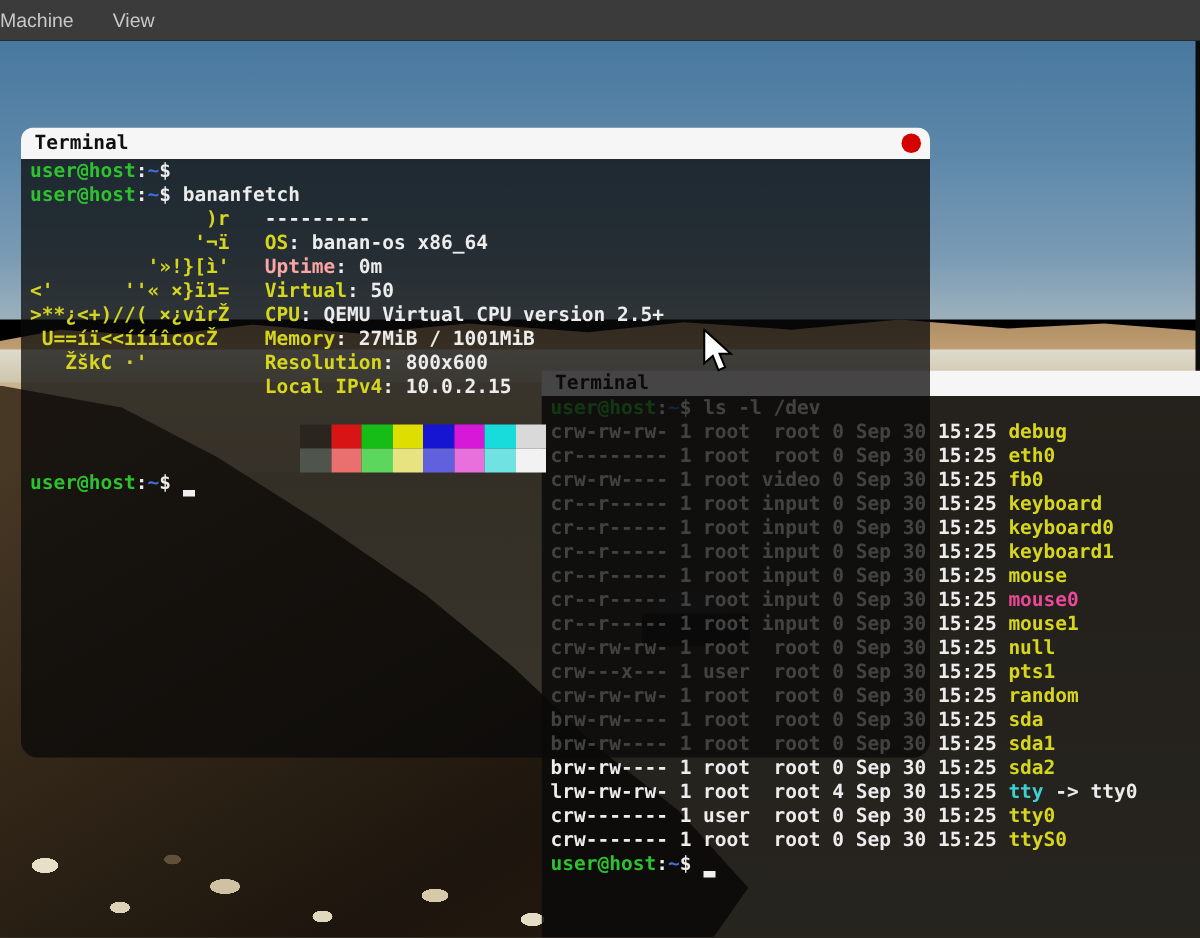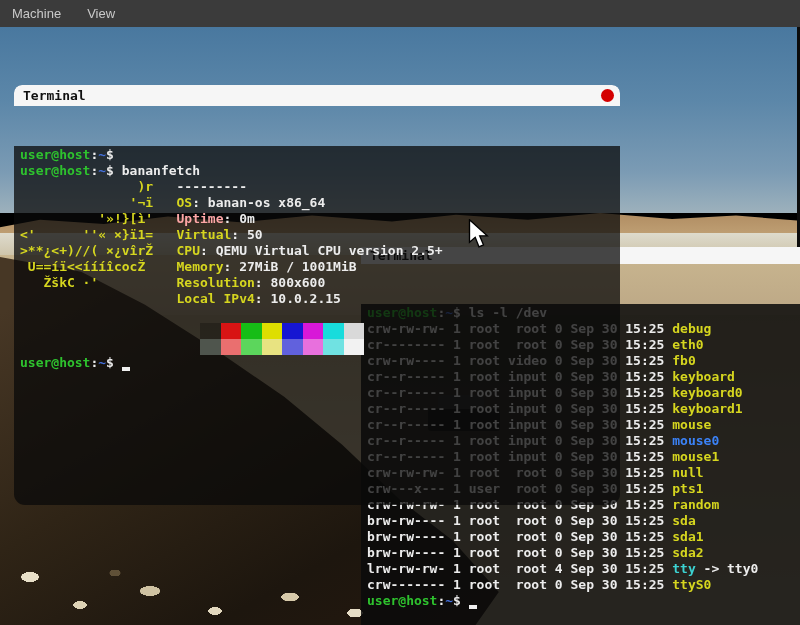--- a/index.html
+++ b/index.html
@@ -1,20 +1,20 @@
 <!DOCTYPE html>
 <html><head>
 <meta charset="utf-8">
 <style>
   html,body{margin:0;padding:0;background:#000;}
   .screen{position:relative;width:800px;height:625px;overflow:hidden;
           font-family:"DejaVu Sans Mono","Liberation Mono",monospace;}
   
   .menubar{position:absolute;left:0;top:0;width:800px;height:27px;background:#3b3b3b;
-           z-index:20;display:flex;align-items:center;gap:26px;padding-left:12px;box-sizing:border-box;}
+           z-index:20;display:flex;align-items:center;gap:26px;box-sizing:border-box;}
   .menu-item{color:#c9c9c9;font-family:"Liberation Sans",sans-serif;font-size:13px;cursor:default;}
   
   .wallpaper{position:absolute;left:0;top:27px;width:800px;height:598px;z-index:0;overflow:hidden;}
   .wp{position:absolute;}
   .sky{left:0;top:0;width:800px;height:186px;
        background:linear-gradient(180deg,#49789f 0%,#5c87a9 40%,#7b9bb4 78%,#9db1bc 100%);}
   .dunes{left:0;top:176px;width:800px;height:42px;
        background:linear-gradient(180deg,#a9845a,#c6a87c);
        clip-path:polygon(0 58%,5% 40%,13% 50%,21% 32%,30% 46%,39% 30%,49% 44%,57% 28%,66% 40%,75% 24%,84% 38%,92% 30%,100% 42%,100% 100%,0 100%);}
   .chalk{left:0;top:206px;width:800px;height:24px;
@@ -47,21 +47,21 @@
   .truck-top{left:438px;top:368px;width:46px;height:16px;background:#c8c6bd;border-radius:3px;}
   .edge-strip{right:0;top:0;width:3px;height:222px;background:#0c0c0c;}
   
   .window{position:absolute;box-sizing:border-box;}
   #term-front{left:14px;top:85px;width:606px;height:420px;z-index:10;border-radius:8px 8px 11px 11px;overflow:hidden;}
   #term-back{left:361px;top:247px;width:439px;height:378px;z-index:5;overflow:hidden;}
   .titlebar{position:relative;background:#f6f6f6;color:#101010;font-weight:bold;font-size:13px;}
   #term-front .titlebar{height:21px;line-height:21px;padding-left:9px;border-radius:8px 8px 0 0;}
   #term-back  .titlebar{height:17px;line-height:17px;padding-left:9px;}
   .close-btn{position:absolute;right:6px;top:4px;width:13px;height:13px;border-radius:50%;background:#d40000;}
-  .tcontent{position:relative;padding:1px 11px 0 6px;font-size:13px;font-weight:bold;margin-top:40px;}
+  .tcontent{position:relative;padding:1px 11px 0 6px;font-size:13px;font-weight:bold;}
   #term-front .tcontent{background:rgba(10,10,10,0.75);height:399px;}
   #term-back  .tcontent{background:rgba(10,10,10,0.86);height:360px;}
   .tline{white-space:pre;height:16px;line-height:16px;}
   .prow{display:flex;margin-left:180px;}
   .pcell{width:20.5px;height:16px;flex:none;}
   .cursor-block{display:inline-block;width:8px;height:14px;vertical-align:bottom;
       background:linear-gradient(to top,#efefef 4px,transparent 4px);}
   
   .mouse-cursor{position:absolute;left:468px;top:219px;z-index:50;}
 </style>
@@ -94,29 +94,30 @@
     </div>
     <div class="tcontent">
         <div class="tline"><span style="color: rgb(46, 194, 46);">user@host</span><span style="color: rgb(236, 236, 236);">:</span><span style="color: rgb(68, 113, 222);">~</span><span style="color: rgb(236, 236, 236);">$ </span><span style="color: rgb(236, 236, 236);">ls -l /dev</span></div>
         <div class="tline"><span style="color: rgb(236, 236, 236);">crw-rw-rw- 1 root  root 0 Sep 30 15:25 </span><span style="color: rgb(214, 214, 31);">debug</span></div>
         <div class="tline"><span style="color: rgb(236, 236, 236);">cr-------- 1 root  root 0 Sep 30 15:25 </span><span style="color: rgb(214, 214, 31);">eth0</span></div>
         <div class="tline"><span style="color: rgb(236, 236, 236);">crw-rw---- 1 root video 0 Sep 30 15:25 </span><span style="color: rgb(214, 214, 31);">fb0</span></div>
         <div class="tline"><span style="color: rgb(236, 236, 236);">cr--r----- 1 root input 0 Sep 30 15:25 </span><span style="color: rgb(214, 214, 31);">keyboard</span></div>
         <div class="tline"><span style="color: rgb(236, 236, 236);">cr--r----- 1 root input 0 Sep 30 15:25 </span><span style="color: rgb(214, 214, 31);">keyboard0</span></div>
         <div class="tline"><span style="color: rgb(236, 236, 236);">cr--r----- 1 root input 0 Sep 30 15:25 </span><span style="color: rgb(214, 214, 31);">keyboard1</span></div>
         <div class="tline"><span style="color: rgb(236, 236, 236);">cr--r----- 1 root input 0 Sep 30 15:25 </span><span style="color: rgb(214, 214, 31);">mouse</span></div>
-        <div class="tline"><span style="color: rgb(236, 236, 236);">cr--r----- 1 root input 0 Sep 30 15:25 </span><span style="color: #3b82f6;">mouse0</span></div>
+        <div class="tline"><span style="color: rgb(236, 236, 236);">cr--r----- 1 root input 0 Sep 30 15:25 </span><span style="color: #ec4899;">mouse0</span></div>
         <div class="tline"><span style="color: rgb(236, 236, 236);">cr--r----- 1 root input 0 Sep 30 15:25 </span><span style="color: rgb(214, 214, 31);">mouse1</span></div>
         <div class="tline"><span style="color: rgb(236, 236, 236);">crw-rw-rw- 1 root  root 0 Sep 30 15:25 </span><span style="color: rgb(214, 214, 31);">null</span></div>
         <div class="tline"><span style="color: rgb(236, 236, 236);">crw---x--- 1 user  root 0 Sep 30 15:25 </span><span style="color: rgb(214, 214, 31);">pts1</span></div>
         <div class="tline"><span style="color: rgb(236, 236, 236);">crw-rw-rw- 1 root  root 0 Sep 30 15:25 </span><span style="color: rgb(214, 214, 31);">random</span></div>
         <div class="tline"><span style="color: rgb(236, 236, 236);">brw-rw---- 1 root  root 0 Sep 30 15:25 </span><span style="color: rgb(214, 214, 31);">sda</span></div>
         <div class="tline"><span style="color: rgb(236, 236, 236);">brw-rw---- 1 root  root 0 Sep 30 15:25 </span><span style="color: rgb(214, 214, 31);">sda1</span></div>
         <div class="tline"><span style="color: rgb(236, 236, 236);">brw-rw---- 1 root  root 0 Sep 30 15:25 </span><span style="color: rgb(214, 214, 31);">sda2</span></div>
         <div class="tline"><span style="color: rgb(236, 236, 236);">lrw-rw-rw- 1 root  root 4 Sep 30 15:25 </span><span style="color: rgb(60, 210, 210);">tty</span><span style="color: rgb(236, 236, 236);"> -&gt; tty0</span></div>
+        <div class="tline"><span style="color: rgb(236, 236, 236);">crw------- 1 user  root 0 Sep 30 15:25 </span><span style="color: rgb(214, 214, 31);">tty0</span></div>
         <div class="tline"><span style="color: rgb(236, 236, 236);">crw------- 1 root  root 0 Sep 30 15:25 </span><span style="color: rgb(214, 214, 31);">ttyS0</span></div>
         <div class="tline"><span style="color: rgb(46, 194, 46);">user@host</span><span style="color: rgb(236, 236, 236);">:</span><span style="color: rgb(68, 113, 222);">~</span><span style="color: rgb(236, 236, 236);">$ </span><span class="cursor-block"></span></div>
       </div>
   </div>
 
   <div class="window" id="term-front">
     <div class="titlebar">
       <span>Terminal</span>
       <span class="close-btn"></span>
     </div>

